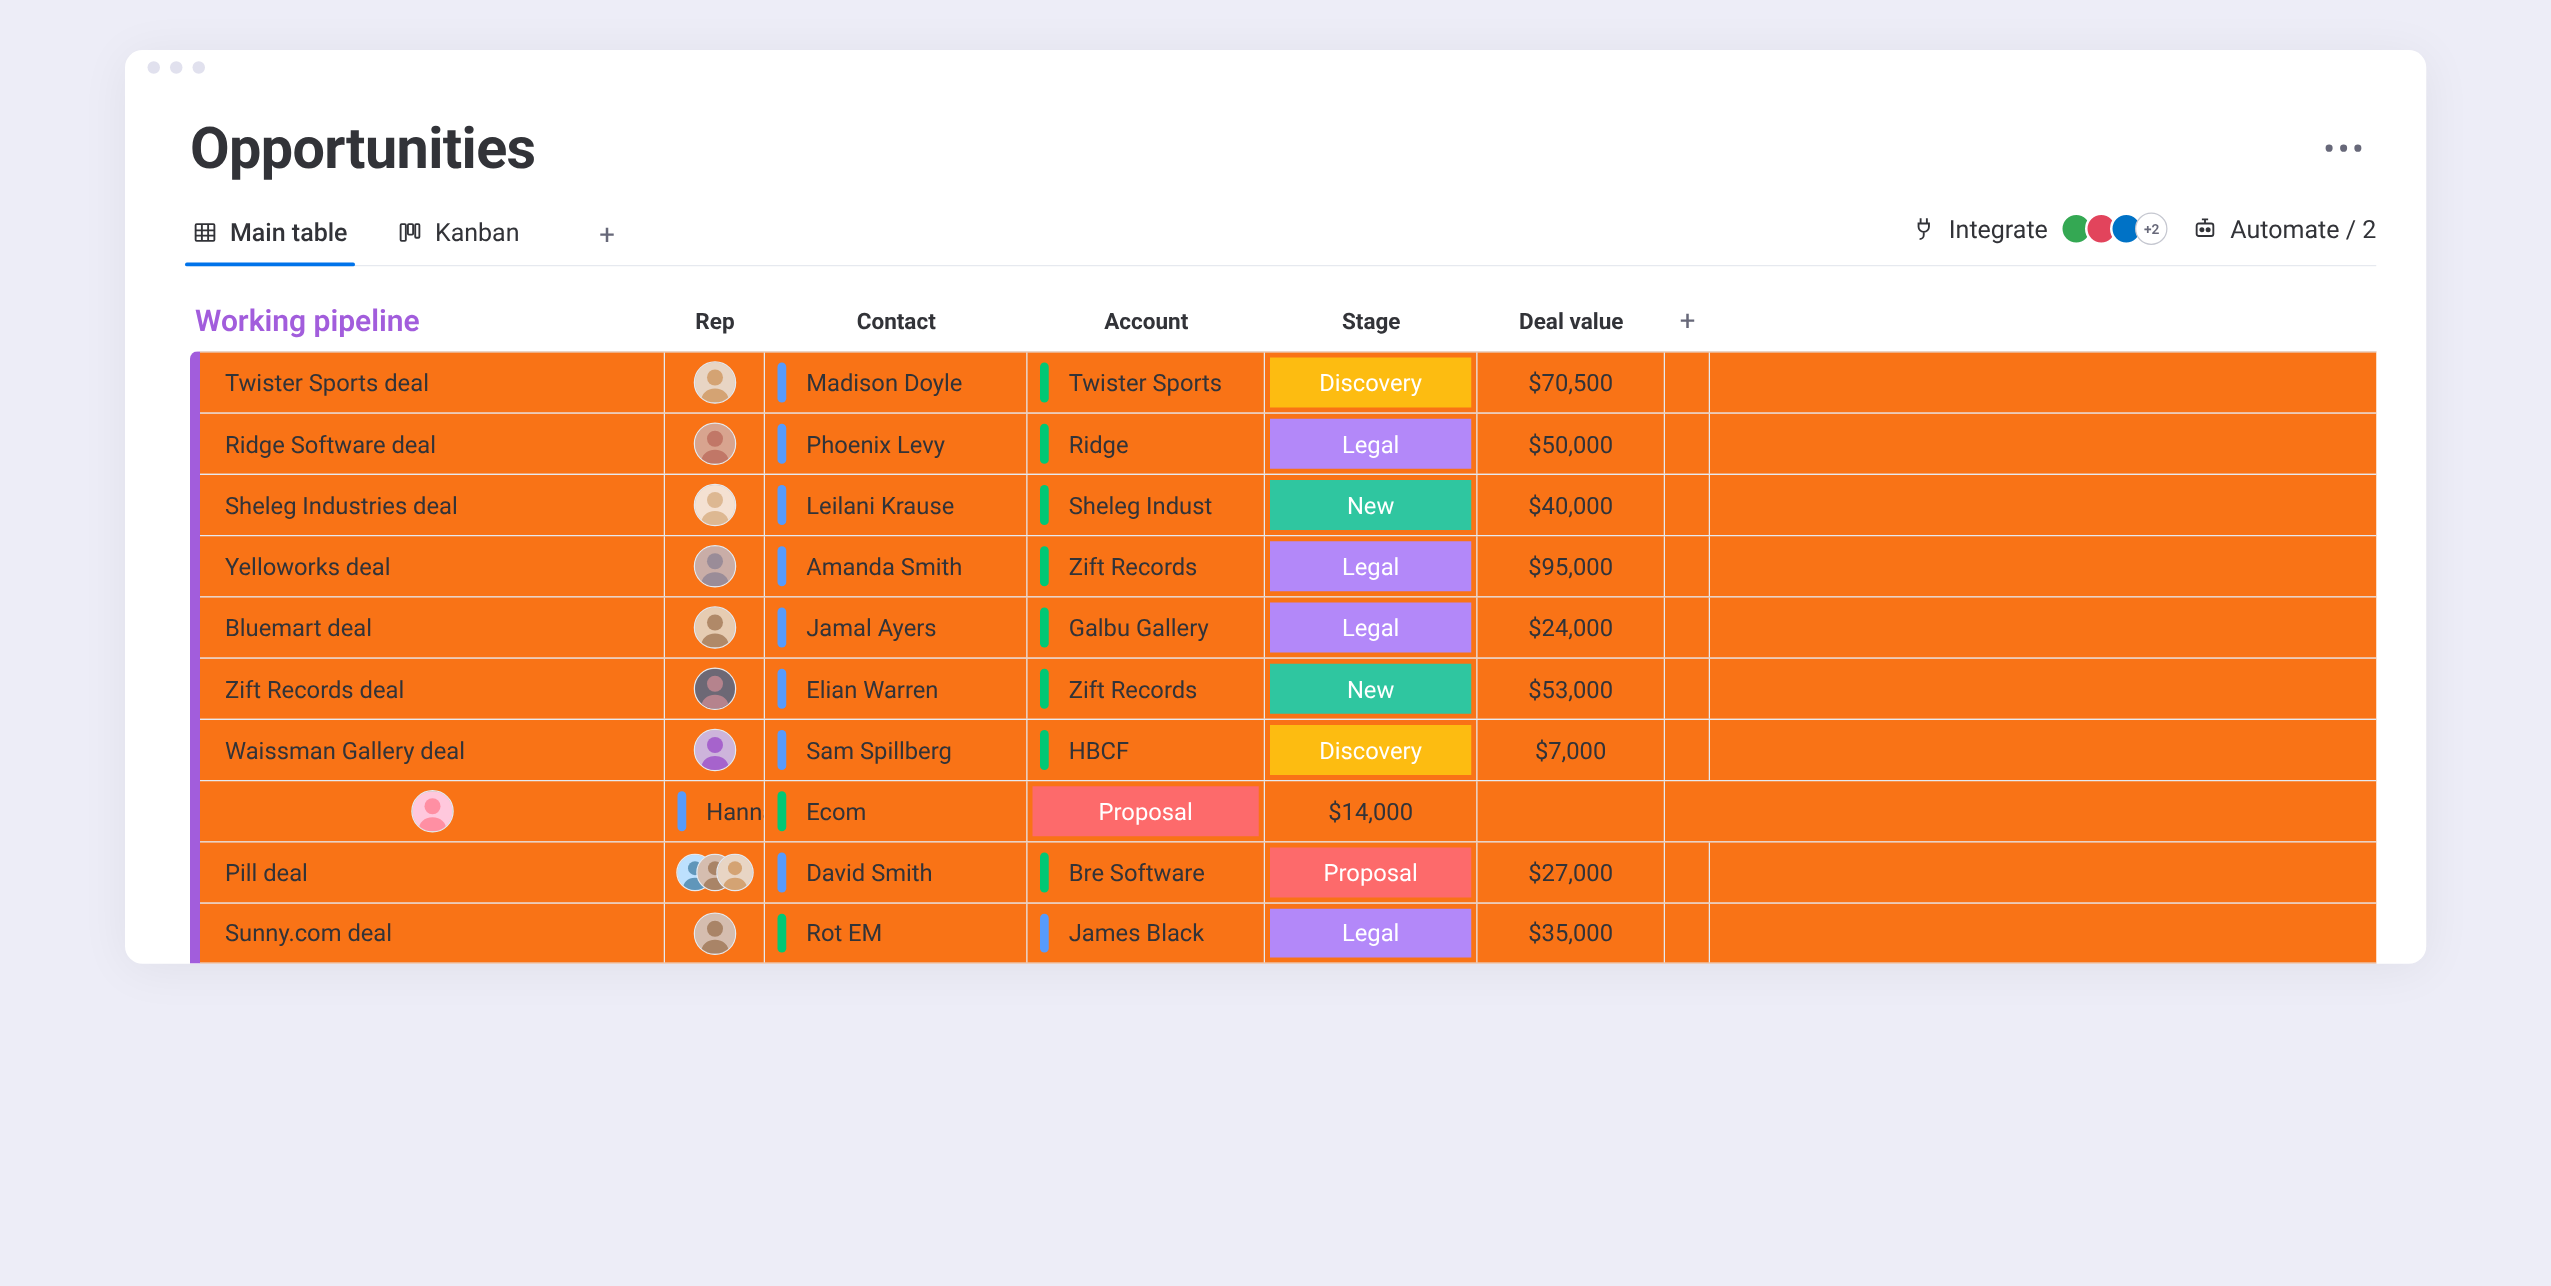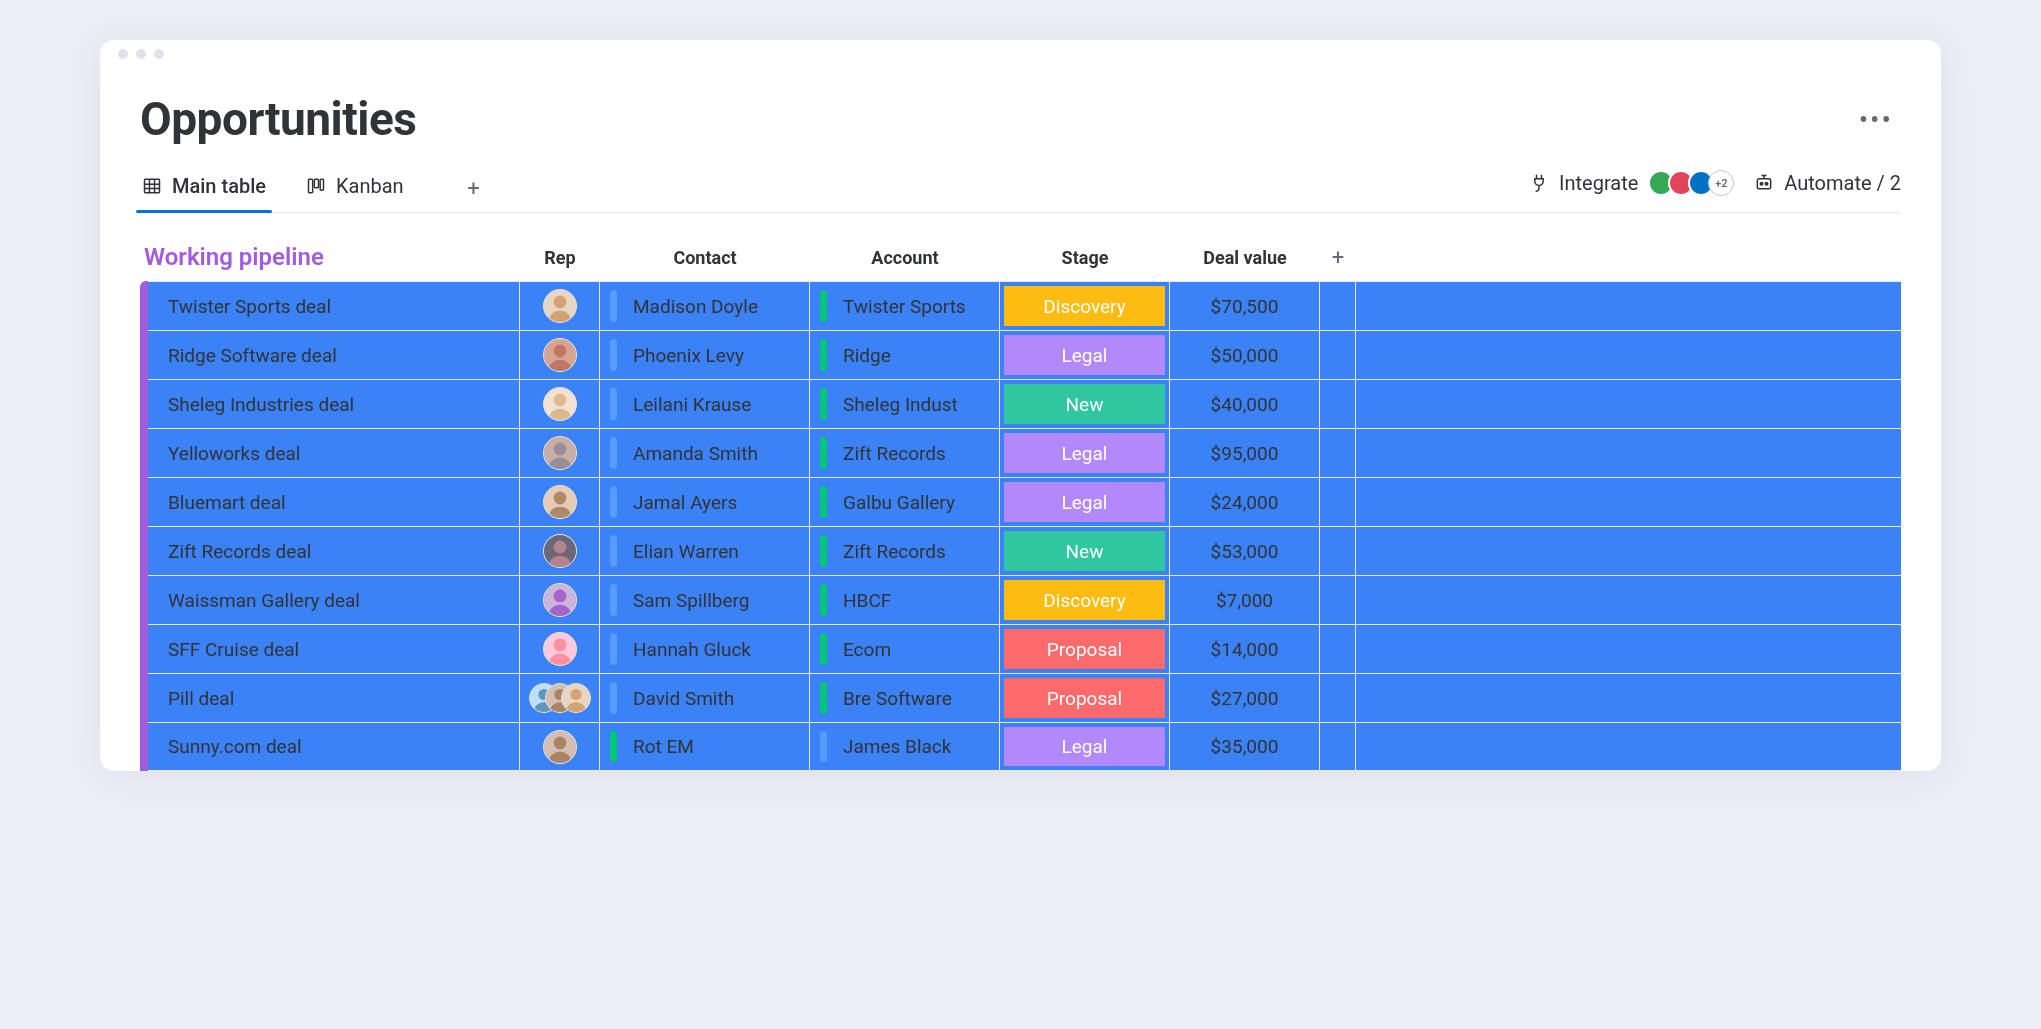--- a/index.html
+++ b/index.html
@@ -21,20 +21,21 @@
     align-items: center;
     padding-left: 18px;
     gap: 8px;
   }
   .dot {
     width: 10px; height: 10px; border-radius: 50%;
     background: #E1E1EE;
   }
   .content {
     padding: 24px 40px 0 40px;
+    margin-left: 12px;
   }
   .page-header {
     display: flex;
     align-items: center;
     justify-content: space-between;
     margin-bottom: 18px;
   }
   .page-title {
     font-size: 46px;
     font-weight: 700;
@@ -144,21 +145,21 @@
   .table {
     border-left: 8px solid #A25DDC;
     border-top-left-radius: 6px;
   }
   .row {
     display: grid;
     grid-template-columns: 372px 80px 210px 190px 170px 150px 36px;
     align-items: stretch;
     height: 49px;
     border-top: 1px solid #E6E9EF;
-    background: #3b82f6;
+    background: #f97316;
   }
   .row:last-child { border-bottom: 1px solid #E6E9EF; }
   .cell {
     border-right: 1px solid #E6E9EF;
     display: flex;
     align-items: center;
     font-size: 19px;
     color: #323338;
     overflow: hidden;
     white-space: nowrap;
@@ -507,23 +508,20 @@
               <div class="stage-inner" style="background: rgb(253, 188, 17);">
                 <span>Discovery</span>
               </div>
             </div>
             <div class="cell value">
               <span>$7,000</span>
             </div>
             <div class="cell trail"></div>
           </div>
           <div class="row">
-            <div class="cell name">
-              <span>SFF Cruise deal</span>
-            </div>
             <div class="cell rep">
               <div class="avatar">
                 <svg viewBox="0 0 40 40">
                   <rect width="40" height="40" fill="#FFC8DD"></rect>
                   <circle cx="20" cy="15" r="8" fill="#FF8FA3"></circle>
                   <path d="M6 40c0-9 6-14 14-14s14 5 14 14z" fill="#FF8FA3"></path>
                 </svg>
               </div>
             </div>
             <div class="cell contact">

